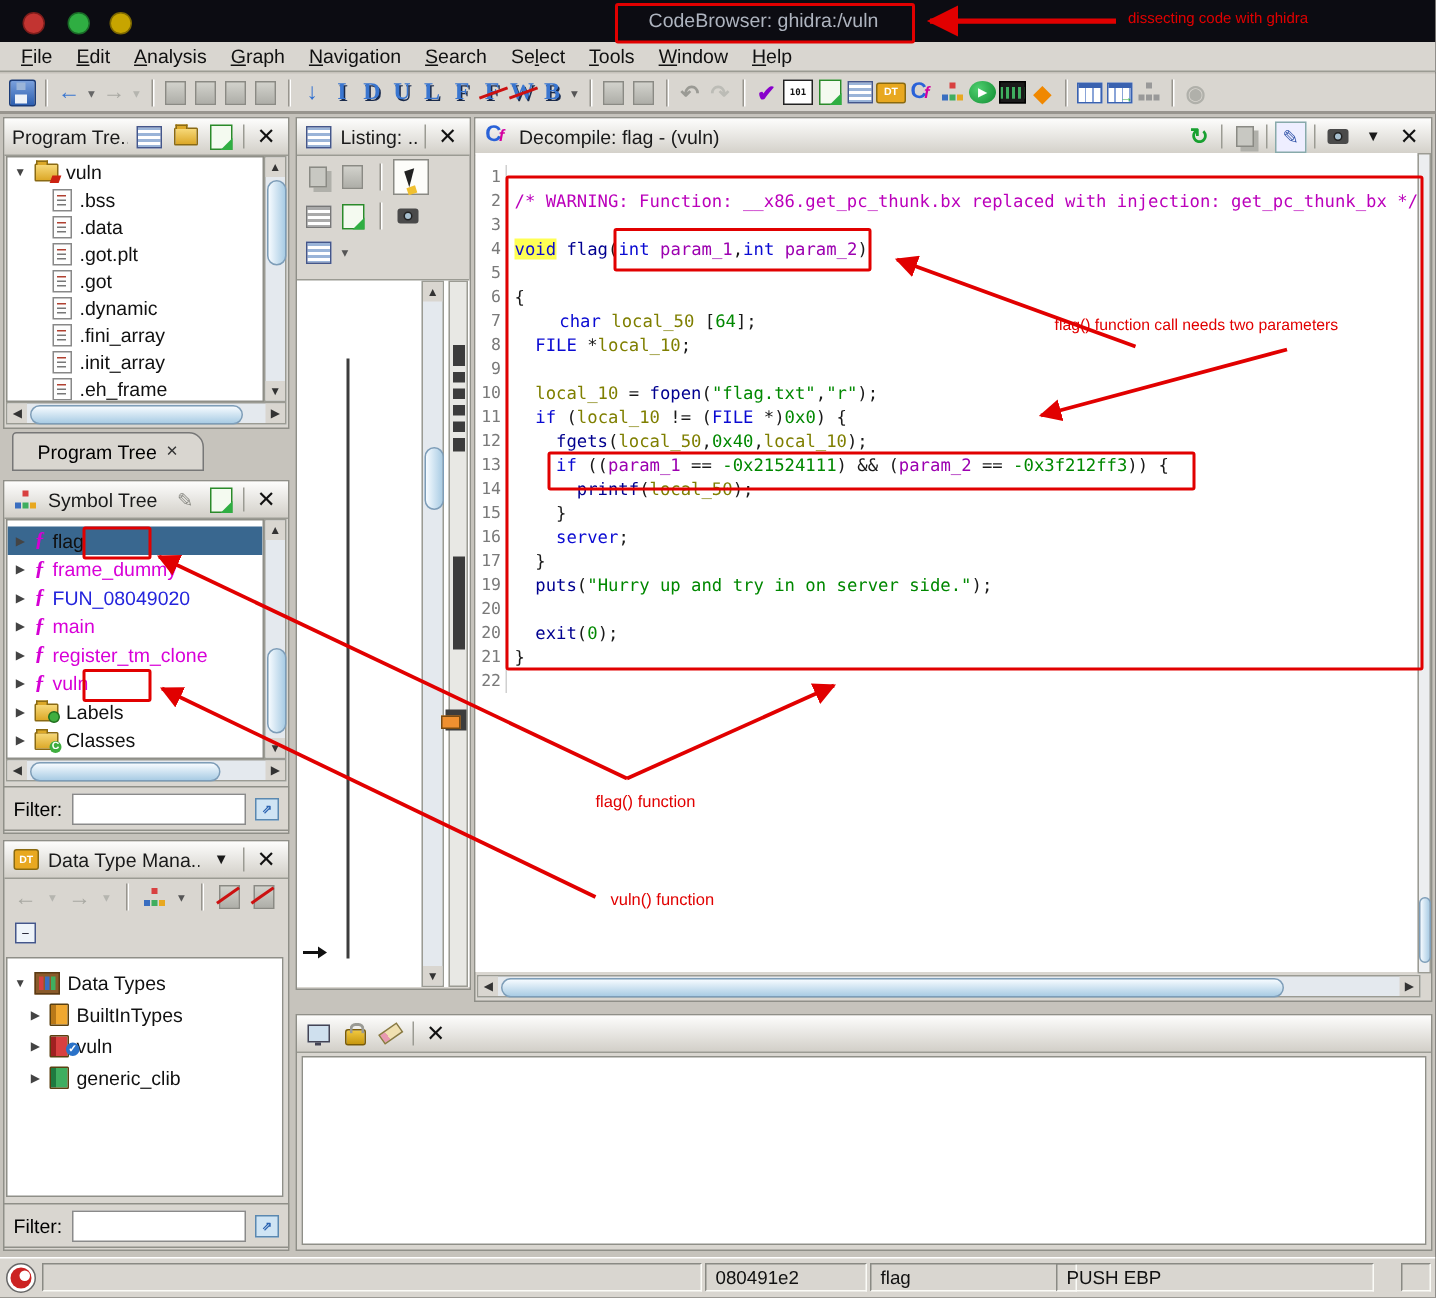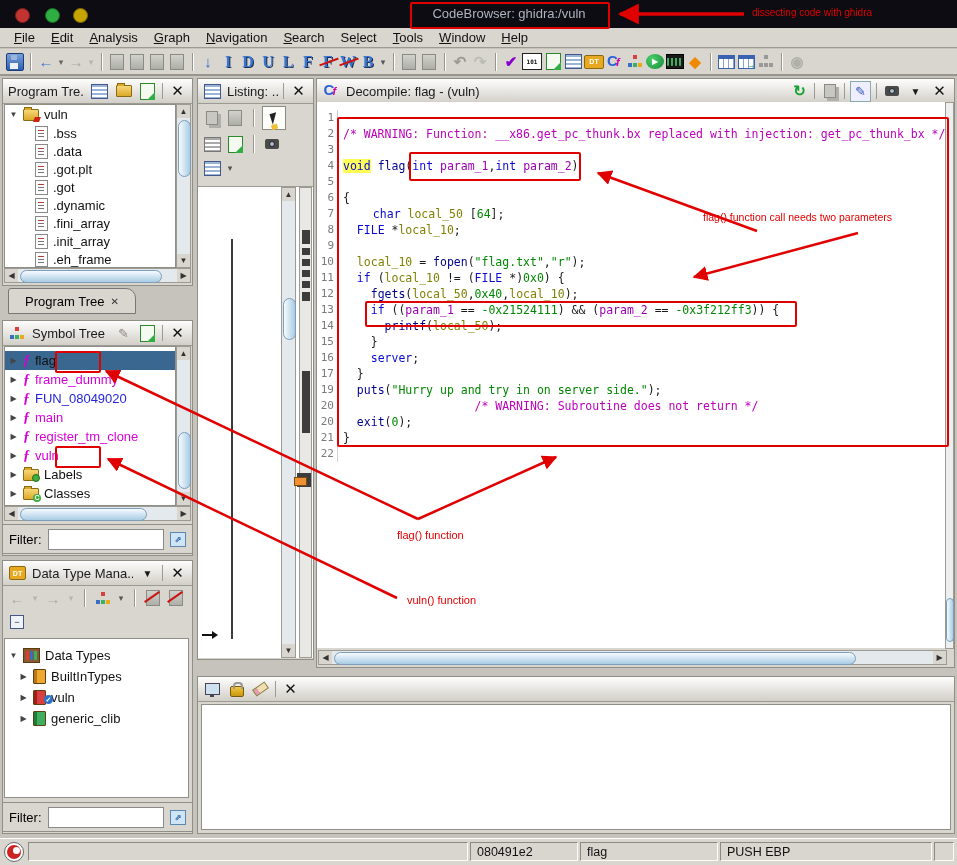--- a/index.html
+++ b/index.html
@@ -578,21 +578,21 @@
         <div class="codeline">
           <span class="lnum">17</span>
           <span class="ctext"><span style="color: rgb(26, 26, 26);">  }</span></span>
         </div>
         <div class="codeline">
           <span class="lnum">19</span>
           <span class="ctext"><span style="color: rgb(26, 26, 26);">  </span><span style="color: rgb(0, 0, 144);">puts</span><span style="color: rgb(26, 26, 26);">(</span><span style="color: rgb(0, 136, 0);">"Hurry up and try in on server side."</span><span style="color: rgb(26, 26, 26);">);</span></span>
         </div>
         <div class="codeline">
           <span class="lnum">20</span>
-          <span class="ctext"><span style="color: rgb(26, 26, 26);">                   </span><span style="color: rgb(187, 0, 187);">/* WARNING: Subroutine does not return */</span></span>
+          <span class="ctext"><span style="color: rgb(26, 26, 26);">                   </span></span>
         </div>
         <div class="codeline">
           <span class="lnum">20</span>
           <span class="ctext"><span style="color: rgb(26, 26, 26);">  </span><span style="color: rgb(0, 0, 144);">exit</span><span style="color: rgb(26, 26, 26);">(</span><span style="color: rgb(0, 136, 0);">0</span><span style="color: rgb(26, 26, 26);">);</span></span>
         </div>
         <div class="codeline">
           <span class="lnum">21</span>
           <span class="ctext"><span style="color: rgb(26, 26, 26);">}</span></span>
         </div>
         <div class="codeline">
@@ -625,21 +625,21 @@
       <span class="hicon close-x">✕</span>
     </div>
     <div style="position:absolute;left:3px;top:27px;right:3px;bottom:3px;background:#fff;border:1px solid #8f8f88;"></div>
   </div>
 
   <div class="statusbar">
     <span class="ghidra-logo"></span>
     <span class="sfield" style="left:28px;width:440px;"></span>
     <span class="sfield" style="left:470px;width:108px;">080491e2</span>
     <span class="sfield" style="left:580px;width:138px;">flag</span>
-    <span class="sfield" style="left:720px;width:212px;">PUSH EBP</span>
+    <span class="sfield" style="left:704px;width:212px;">PUSH EBP</span>
     <span class="sfield" style="left:934px;width:20px;"></span>
   </div>
 
   <div class="redbox" style="left:410px;top:2px;width:196px;height:23px;"></div>
   <div class="redbox" style="left:337px;top:117px;width:608px;height:326px;"></div>
   <div class="redbox" style="left:409px;top:152px;width:168px;height:25px;"></div>
   <div class="redbox" style="left:365px;top:301px;width:428px;height:22px;"></div>
   <div class="redbox" style="left:55px;top:351px;width:42px;height:18px;"></div>
   <div class="redbox" style="left:55px;top:446px;width:42px;height:18px;"></div>
 

